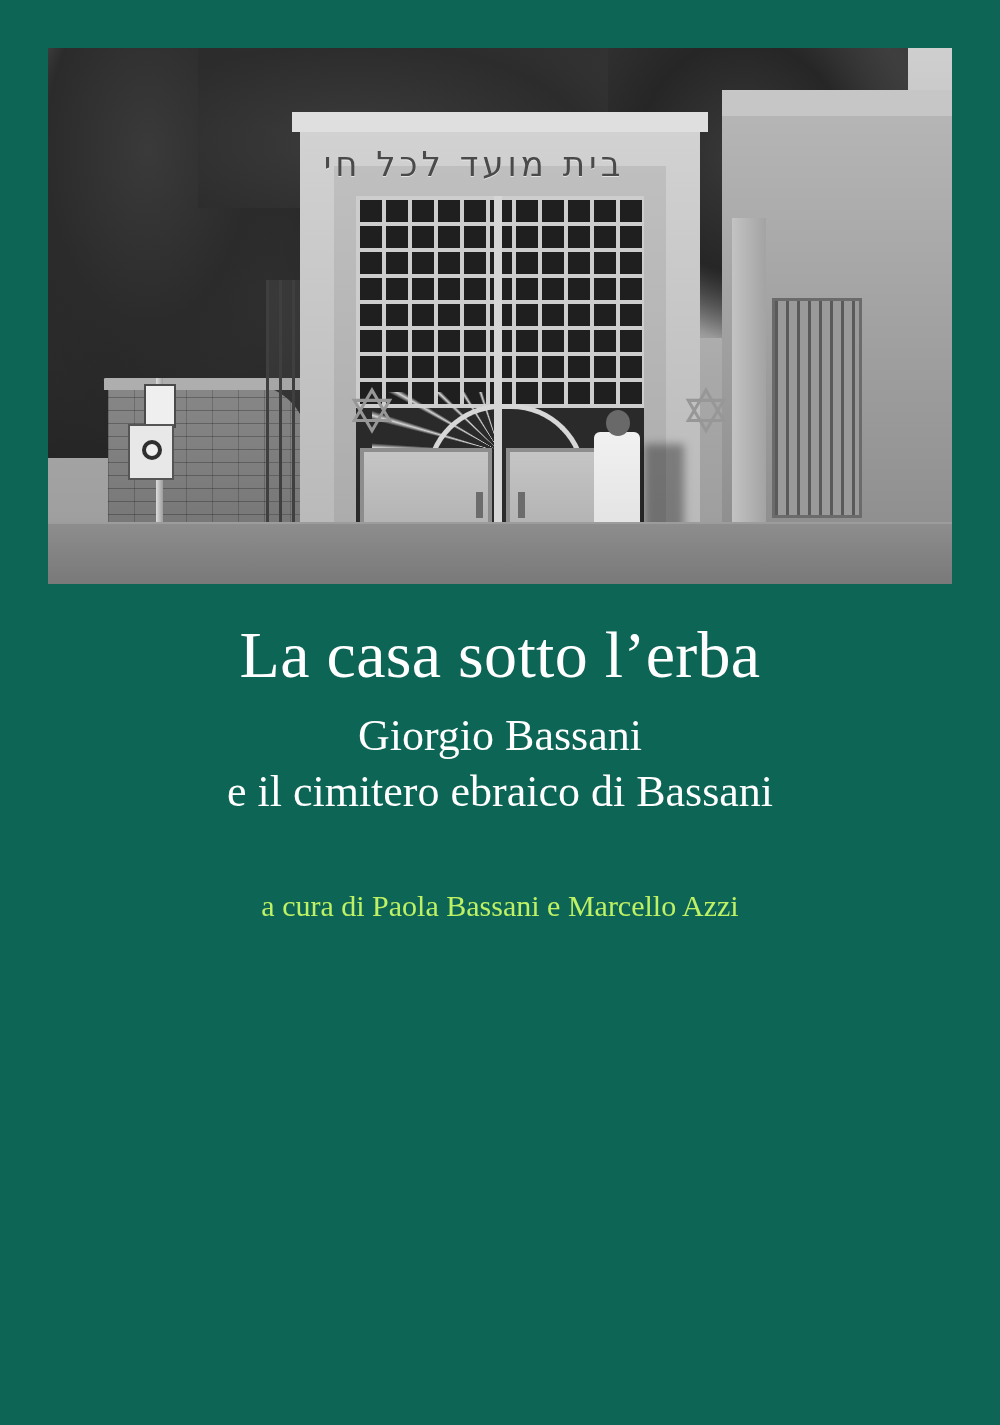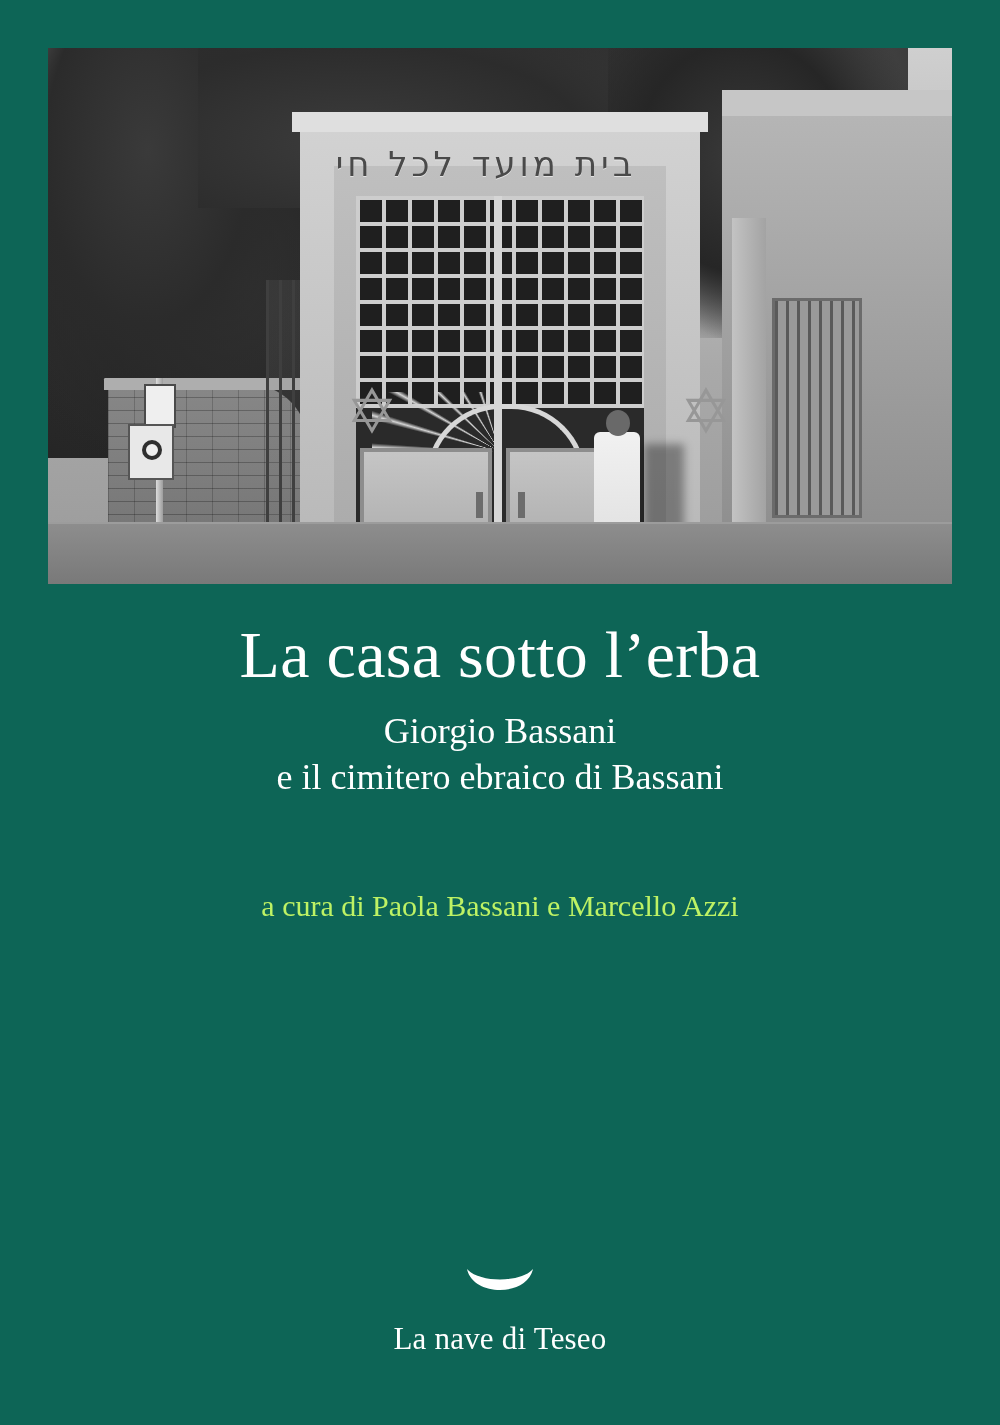--- a/index.html
+++ b/index.html
@@ -181,21 +181,21 @@
     background: #e2dfda;
   }
   .mauso-inner-frame {
     position: absolute;
     left: 286px; top: 118px;
     width: 332px; height: 376px;
     background: linear-gradient(180deg, #c2bfb9, #aeaba5);
   }
   .hebrew {
     position: absolute;
-    left: 264px; top: 96px;
+    left: 252px; top: 96px;
     width: 348px;
     text-align: center;
     font-size: 34px;
     letter-spacing: 4px;
     color: #4c4a46;
     font-family: "DejaVu Sans", sans-serif;
     text-shadow: 0 1px 0 rgba(255,255,255,.55);
   }
   .gate-opening {
     position: absolute;
@@ -312,21 +312,21 @@
     color: #ffffff;
   }
   .main-title {
     font-size: 66px;
     line-height: 1.06;
     font-weight: 400;
     margin: 0 0 18px 0;
     letter-spacing: 0.3px;
   }
   .subtitle {
-    font-size: 36px;
+    font-size: 44px;
     line-height: 1.28;
     margin: 0;
     font-weight: 400;
   }
   .credits {
     position: absolute;
     left: 0; right: 0;
     top: 884px;
     text-align: center;
     color: #bef264;
@@ -411,22 +411,14 @@
   <div class="titleblock">
     <h1 class="main-title">La casa sotto l’erba</h1>
     <div class="subtitle">Giorgio Bassani</div>
     <div class="subtitle">e il cimitero ebraico di Bassani</div>
   </div>
 
   <div class="credits">
     <div>a cura di Paola Bassani e Marcello Azzi</div>
   </div>
 
-  <div class="publisher">
-    <div class="logo-mark">
-      <svg viewBox="0 0 74 40" width="74" height="40" aria-hidden="true">
-        <path d="M4 6 C 10 34, 64 34, 70 6 C 58 20, 16 20, 4 6 Z" fill="#ffffff"></path>
-      </svg>
-    </div>
-    <div class="publisher-name">La nave di Teseo</div>
-  </div>
 
 </div>
 
 </body></html>

